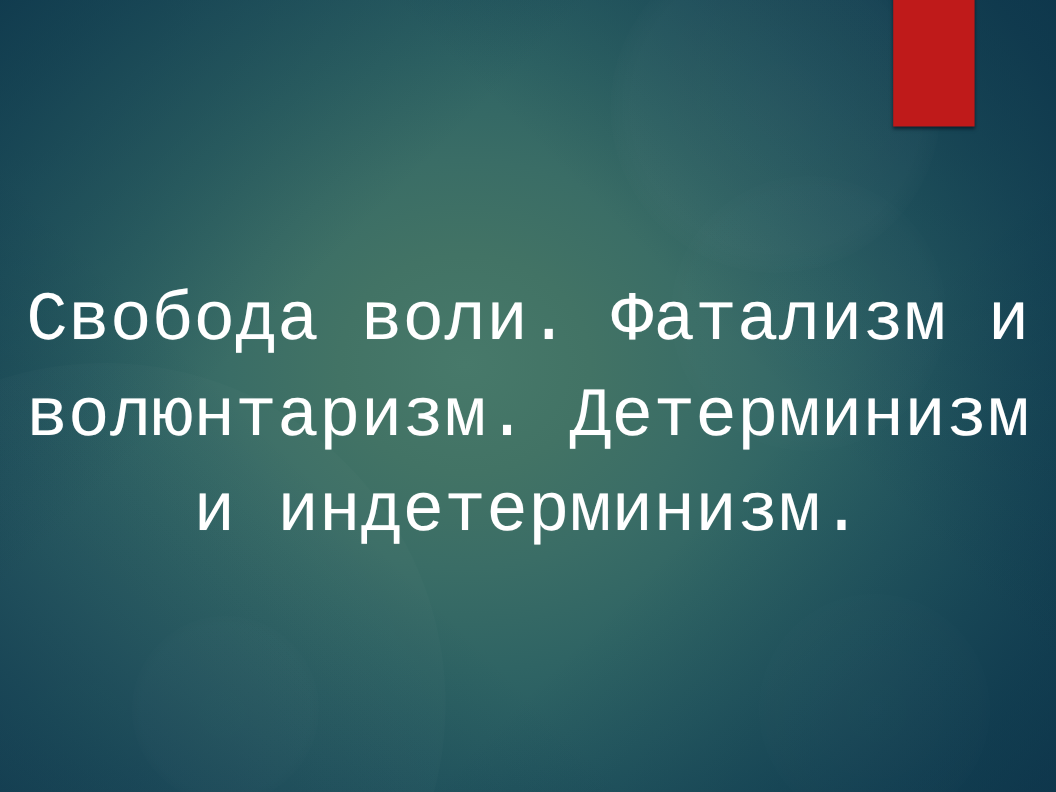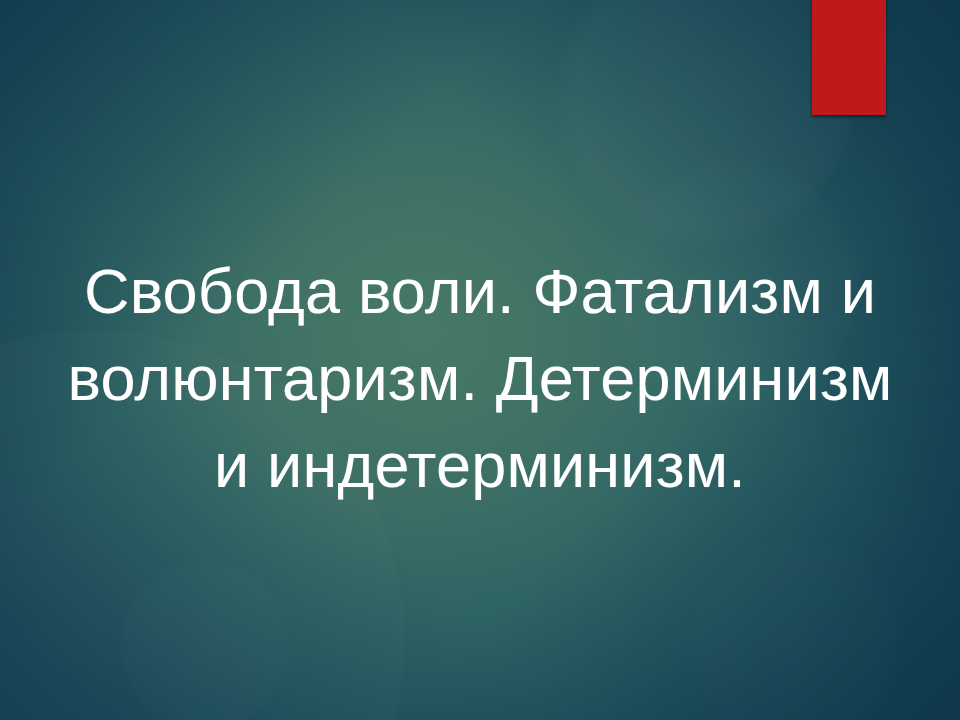--- a/index.html
+++ b/index.html
@@ -7,21 +7,21 @@
     padding: 0;
     background: #0e3a52;
   }
 
   #slide {
     position: relative;
     width: 960px;
     height: 720px;
     overflow: hidden;
     background: #15803d;
-    font-family: Liberation Sans, sans-serif;
+    font-family: Liberation Mono, monospace;
   }
 
   
   .bg-base {
     position: absolute;
     inset: 0;
     background: #123c54;
   }
 
   .bg-glow {

